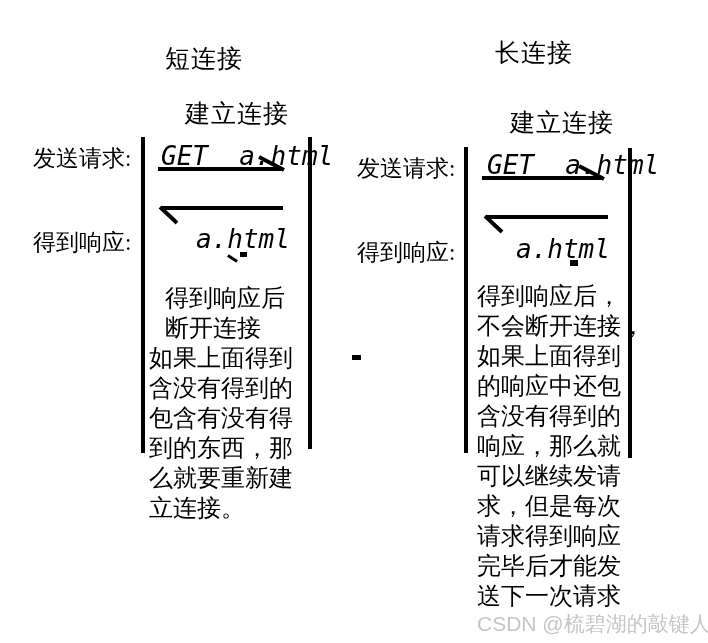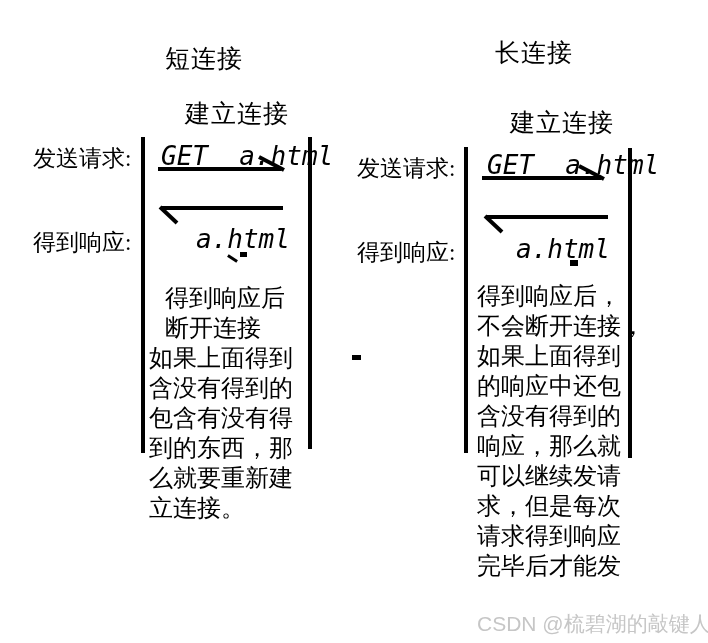--- a/index.html
+++ b/index.html
@@ -92,20 +92,21 @@
         <div class="note-line">得到响应后，</div>
         <div class="note-line">不会断开连接，</div>
         <div class="note-line">如果上面得到</div>
         <div class="note-line">的响应中还包</div>
         <div class="note-line">含没有得到的</div>
         <div class="note-line">响应，那么就</div>
         <div class="note-line">可以继续发请</div>
         <div class="note-line">求，但是每次</div>
         <div class="note-line">请求得到响应</div>
         <div class="note-line">完毕后才能发</div>
+        <div class="note-line">送下一次请求</div>
       </div>
   </div>
 
   <div class="mark" style="left:352px; top:355px; width:9px; height:5px;"></div>
 
   <div class="watermark">CSDN @梳碧湖的敲键人</div>
 
 </div>
 
 </body></html>

